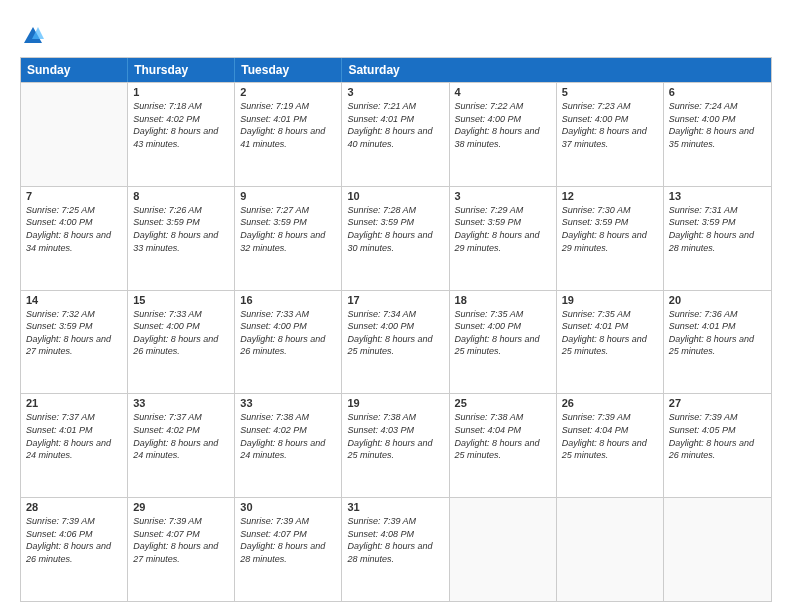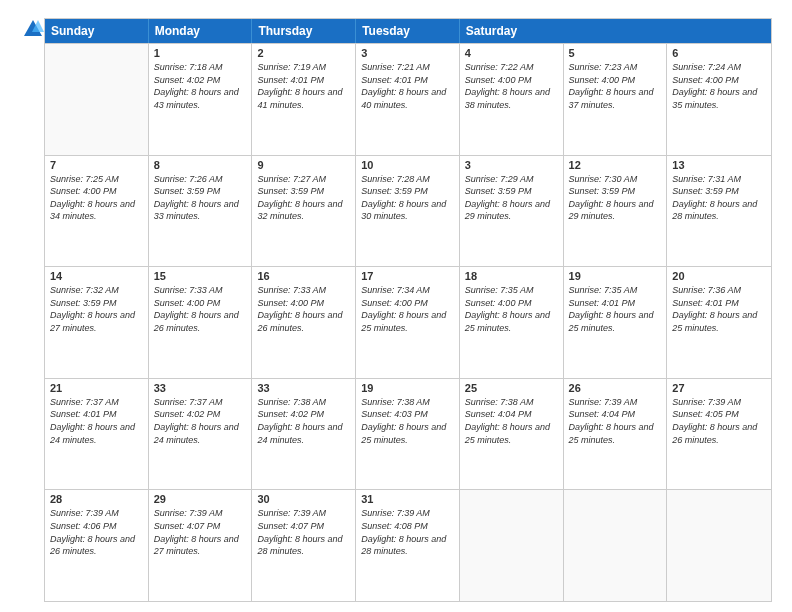--- a/index.html
+++ b/index.html
@@ -6,23 +6,23 @@
     body {
       font-family: Arial, sans-serif;
       background: #fff;
       width: 792px;
       height: 612px;
       overflow: hidden;
     }
     .page {
       width: 792px;
       height: 612px;
-      padding: 18px 20px 10px 20px;
-      display: flex;
-      flex-direction: row;
+      padding: 25px 20px 10px 20px;
+      display: flex;
+      flex-direction: column;
     }
     .header {
       display: flex;
       justify-content: space-between;
       align-items: flex-start;
       margin-bottom: 10px;
     }
     .logo {
       display: flex;
       flex-direction: column;
@@ -131,21 +131,20 @@
     </div>
     <div class="title-section">
       <div class="month-title"></div>
       <div class="location"></div>
     </div>
   </div>
 
   <div class="calendar">
     <div class="cal-header" id="cal-header">
         <div class="cal-header-cell">Sunday</div>
-        <div class="cal-header-cell">Monday</div>
         <div class="cal-header-cell">Thursday</div>
         <div class="cal-header-cell">Tuesday</div>
         <div class="cal-header-cell">Saturday</div>
       </div>
     <div class="cal-body" id="cal-body">
         <div class="cal-row">
           <div class="cal-cell empty"></div>
           <div class="cal-cell">
             <span class="day-num">1</span>
             <div class="day-info">Sunrise: 7:18 AM<br>Sunset: 4:02 PM<br>Daylight: 8 hours and 43 minutes.</div>

